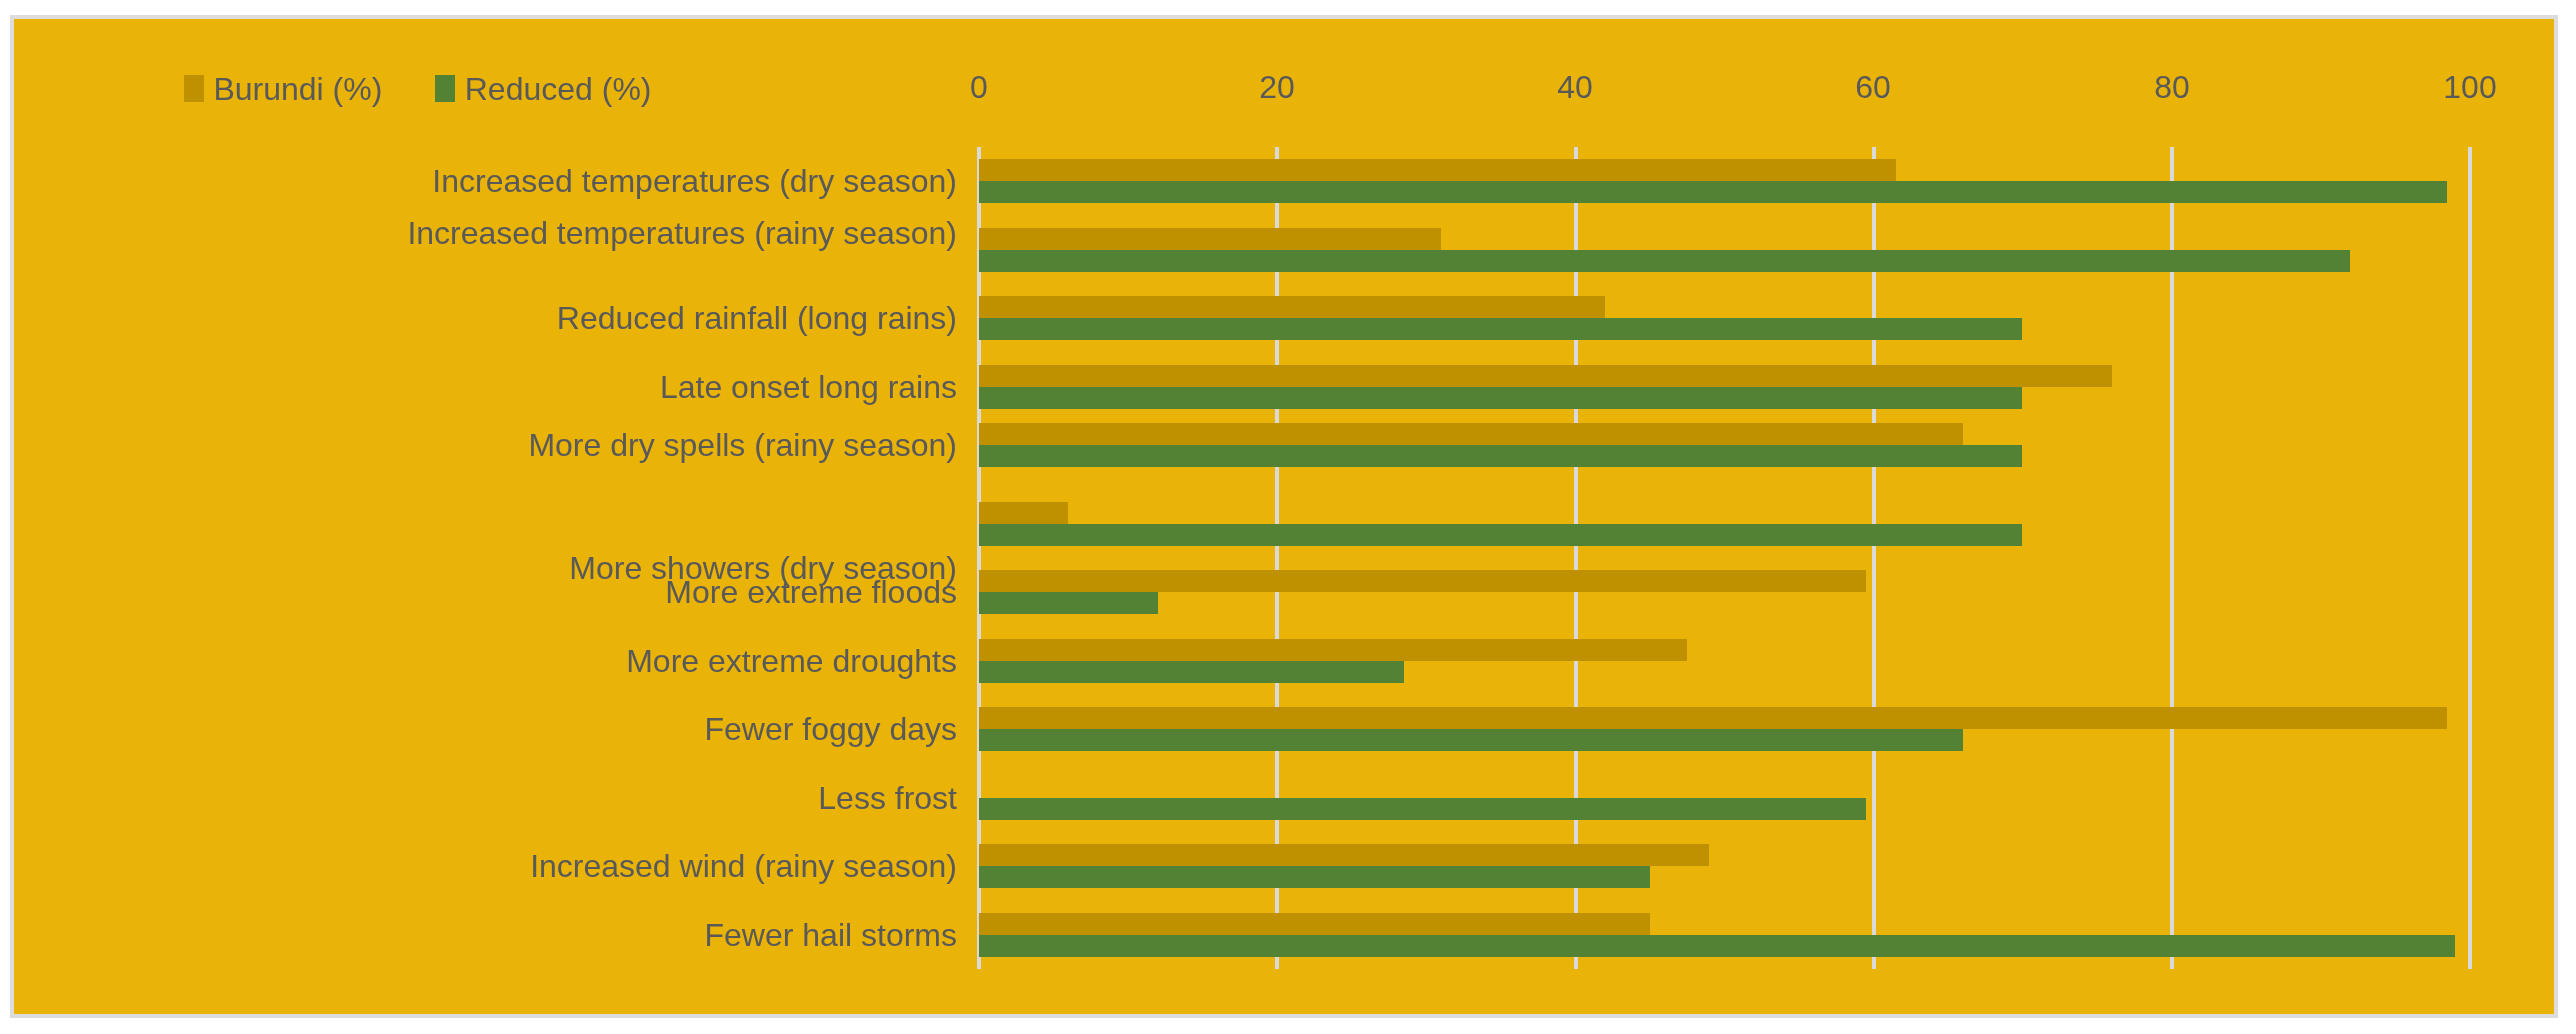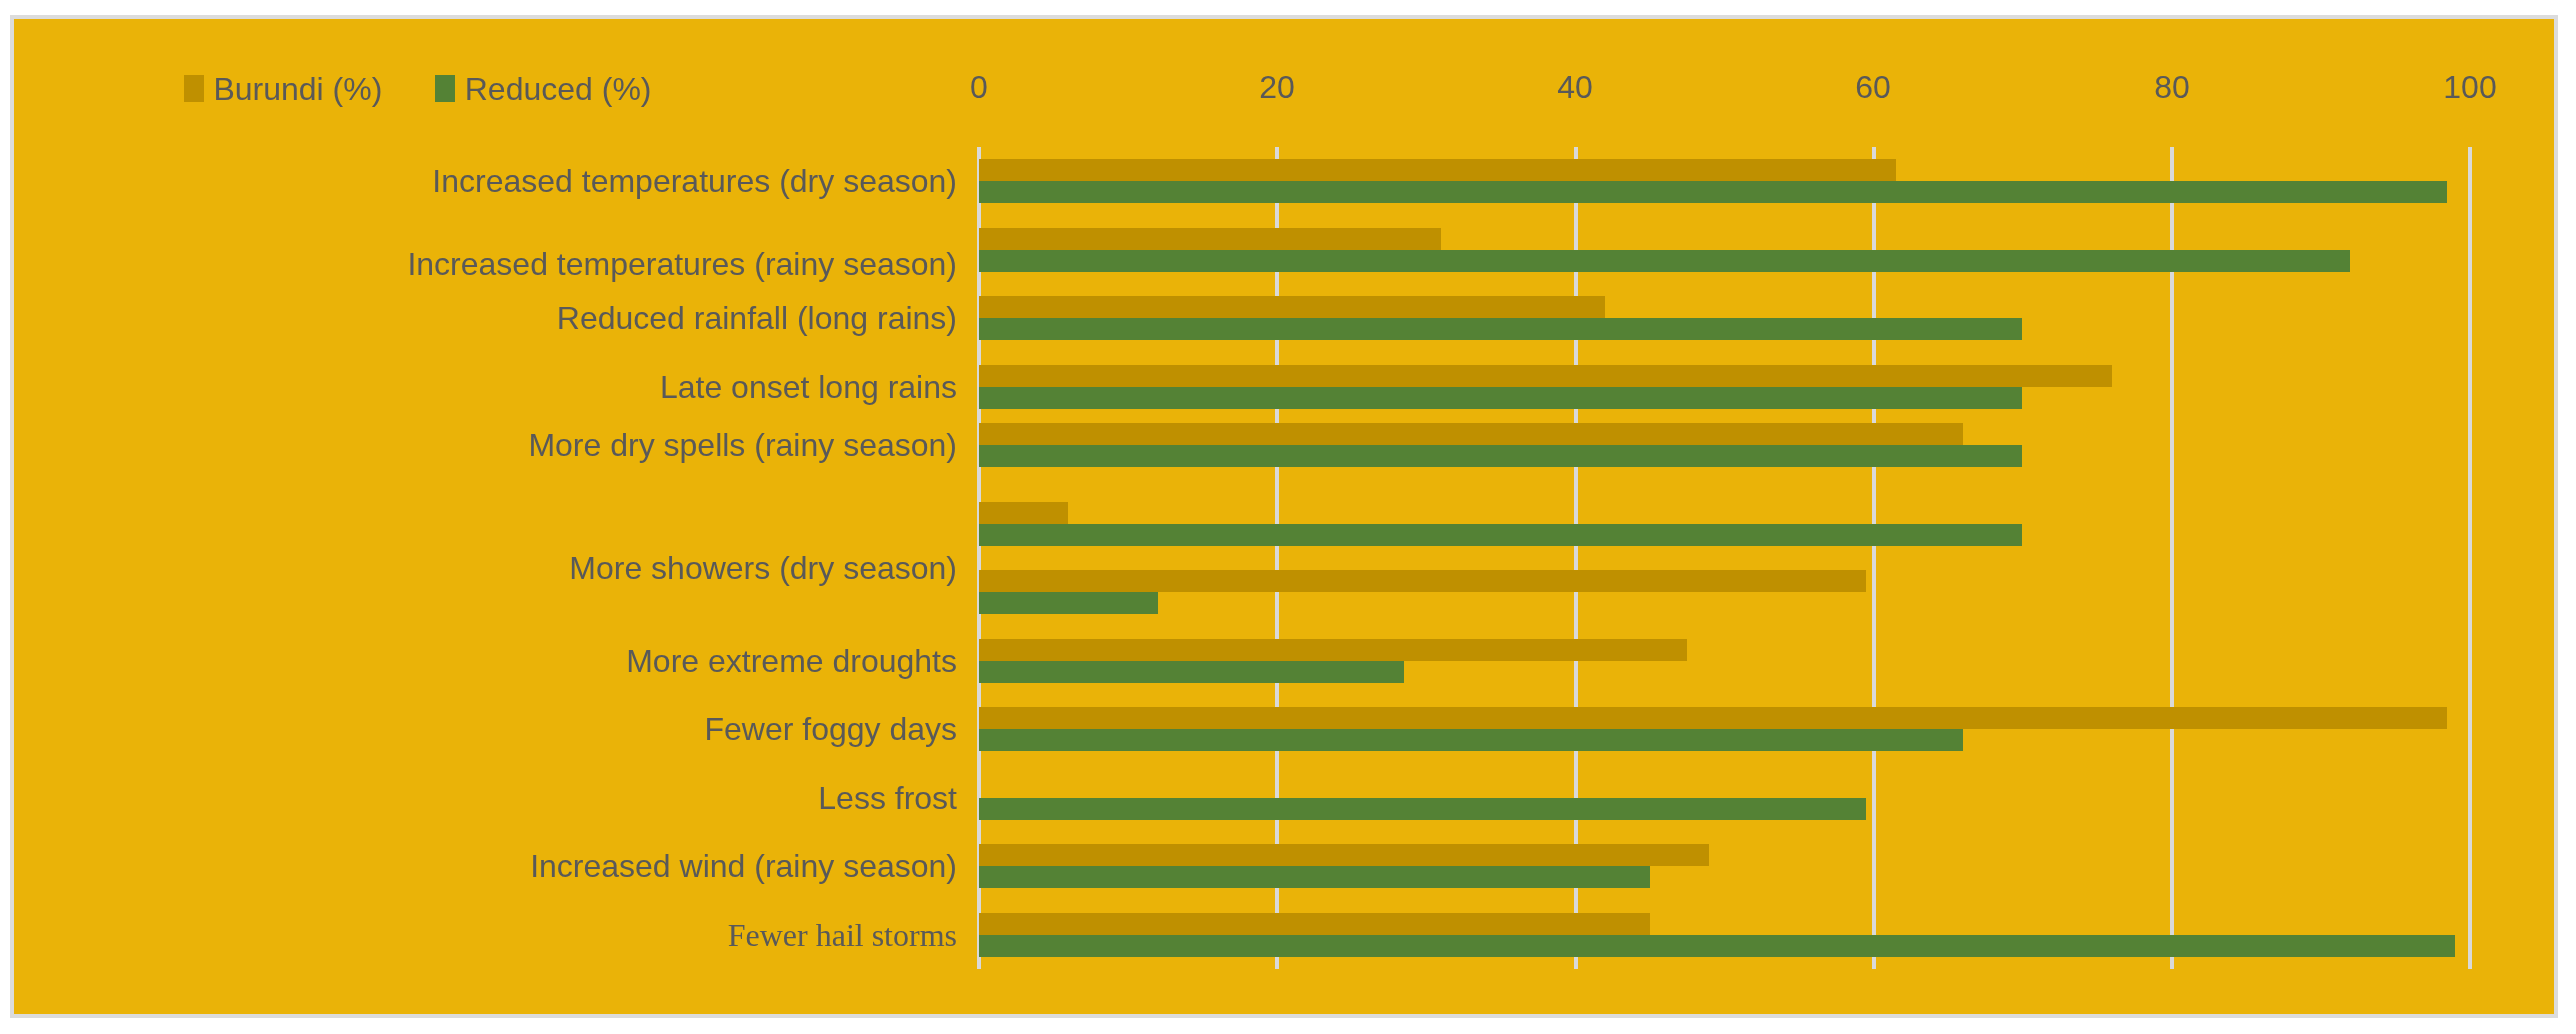--- a/index.html
+++ b/index.html
@@ -171,21 +171,21 @@
 
   <div id="rows">
       <div class="row" style="top: 0px; height: 69px;">
         <div class="row-label" style="left: 64px; right: auto; top: 18px;">Increased temperatures (dry season)</div>
         <div class="bars" style="top: 12px;">
           <div class="bar burundi" style="width: 917px; background: rgb(191, 144, 0);"></div>
           <div class="bar rwanda" style="width: 1468px; background: rgb(84, 130, 53);"></div>
         </div>
       </div>
       <div class="row" style="top: 69px; height: 69px;">
-        <div class="row-label" style="left: 64px; right: auto; top: 32px;">Increased temperatures (rainy season)</div>
+        <div class="row-label" style="left: 64px; right: auto; top: 1px;">Increased temperatures (rainy season)</div>
         <div class="bars" style="top: 12px;">
           <div class="bar burundi" style="width: 462px; background: rgb(191, 144, 0);"></div>
           <div class="bar rwanda" style="width: 1371px; background: rgb(84, 130, 53);"></div>
         </div>
       </div>
       <div class="row" style="top: 137px; height: 69px;">
         <div class="row-label" style="left: 64px; right: auto; top: 18px;">Reduced rainfall (long rains)</div>
         <div class="bars" style="top: 12px;">
           <div class="bar burundi" style="width: 626px; background: rgb(191, 144, 0);"></div>
           <div class="bar rwanda" style="width: 1043px; background: rgb(84, 130, 53);"></div>
@@ -206,20 +206,21 @@
         </div>
       </div>
       <div class="row" style="top: 343px; height: 69px;">
         <div class="row-label" style="left: 64px; right: auto; top: 18px; margin-top: 44px;">More showers (dry season)</div>
         <div class="bars" style="top: 12px;">
           <div class="bar burundi" style="width: 89px; background: rgb(191, 144, 0);"></div>
           <div class="bar rwanda" style="width: 1043px; background: rgb(84, 130, 53);"></div>
         </div>
       </div>
       <div class="row" style="top: 411px; height: 69px;">
+        <div class="row-label" style="left: 64px; right: auto; top: 18px;">More extreme floods</div>
         <div class="bars" style="top: 12px;">
           <div class="bar burundi" style="width: 887px; background: rgb(191, 144, 0);"></div>
           <div class="bar rwanda" style="width: 179px; background: rgb(84, 130, 53);"></div>
         </div>
       </div>
       <div class="row" style="top: 480px; height: 69px;">
         <div class="row-label" style="left: 64px; right: auto; top: 18px;">More extreme droughts</div>
         <div class="bars" style="top: 12px;">
           <div class="bar burundi" style="width: 708px; background: rgb(191, 144, 0);"></div>
           <div class="bar rwanda" style="width: 425px; background: rgb(84, 130, 53);"></div>
@@ -239,21 +240,21 @@
           <div class="bar rwanda" style="width: 887px; background: rgb(84, 130, 53);"></div>
         </div>
       </div>
       <div class="row" style="top: 685px; height: 69px;">
         <div class="row-label" style="left: 64px; right: auto; top: 18px;">Increased wind (rainy season)</div>
         <div class="bars" style="top: 12px;">
           <div class="bar burundi" style="width: 730px; background: rgb(191, 144, 0);"></div>
           <div class="bar rwanda" style="width: 671px; background: rgb(84, 130, 53);"></div>
         </div>
       </div>
-      <div class="row" style="top: 754px; height: 69px; font-family: Liberation Serif, serif;">
+      <div class="row" style="top: 754px; height: 69px;">
         <div class="row-label" style="left: 64px; right: auto; top: 18px;">Fewer hail storms</div>
         <div class="bars" style="top: 12px;">
           <div class="bar burundi" style="width: 671px; background: rgb(191, 144, 0);"></div>
           <div class="bar rwanda" style="width: 1476px; background: rgb(84, 130, 53);"></div>
         </div>
       </div>
     </div>
 
 </div>
 

